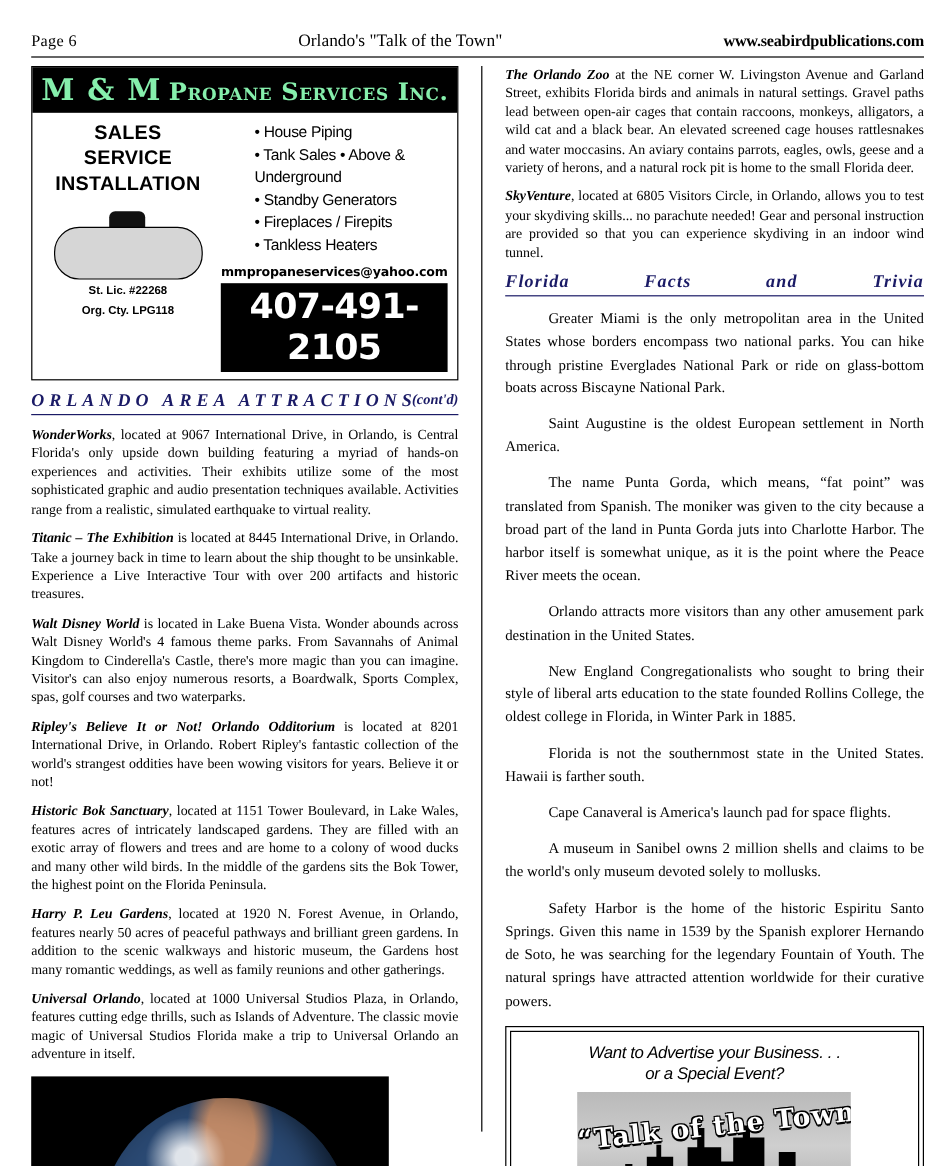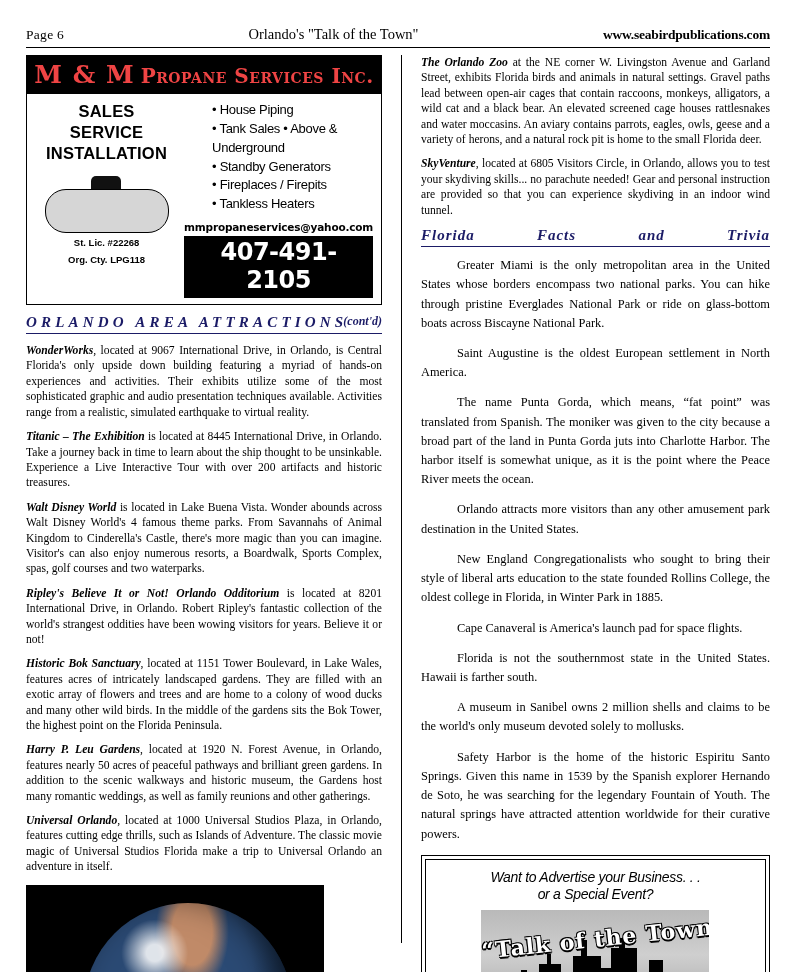--- a/index.html
+++ b/index.html
@@ -57,21 +57,21 @@
   .col-right { padding-left: 10px; }
 
   
   .ad-propane {
     border: 1.6px solid #000;
     background: #fff;
     margin-bottom: 9px;
   }
   .propane-banner {
     background: #000;
-    color: #ef4444;
+    color: #86efac;
     text-align: center;
     padding: 4px 6px 5px 6px;
     white-space: nowrap;
     overflow: hidden;
   }
   .propane-banner .pb-mm {
     font-family: "DejaVu Serif", serif;
     font-weight: bold;
     font-size: 25px;
     letter-spacing: 1px;
@@ -157,21 +157,21 @@
     font-size: 10.5px;
     text-align: right;
     margin-top: 7px;
     letter-spacing: -.2px;
   }
   .phone-bar {
     background: #000;
     color: #fff;
     font-family: "DejaVu Sans", sans-serif;
     font-weight: bold;
-    font-size: 24px;
+    font-size: 29px;
     text-align: center;
     letter-spacing: -.5px;
     padding: 2px 4px 4px 4px;
     margin-top: 3px;
   }
 
   
   .sec-head {
     font-family: "Liberation Serif", serif;
     font-style: italic;
@@ -362,22 +362,22 @@
 
       <div class="sec-head trivia">
         <span>Florida Facts and Trivia</span>
       </div>
 
       <p class="fact">Greater Miami is the only metropolitan area in the United States whose borders encompass two national parks. You can hike through pristine Everglades National Park or ride on glass-bottom boats across Biscayne National Park.</p>
       <p class="fact">Saint Augustine is the oldest European settlement in North America.</p>
       <p class="fact">The name Punta Gorda, which means, “fat point” was translated from Spanish. The moniker was given to the city because a broad part of the land in Punta Gorda juts into Charlotte Harbor. The harbor itself is somewhat unique, as it is the point where the Peace River meets the ocean.</p>
       <p class="fact">Orlando attracts more visitors than any other amusement park destination in the United States.</p>
       <p class="fact">New England Congregationalists who sought to bring their style of liberal arts education to the state founded Rollins College, the oldest college in Florida, in Winter Park in 1885.</p>
+      <p class="fact">Florida is not the southernmost state in the United States. Hawaii is farther south.</p>
       <p class="fact">Cape Canaveral is America's launch pad for space flights.</p>
-      <p class="fact">Florida is not the southernmost state in the United States. Hawaii is farther south.</p>
       <p class="fact">A museum in Sanibel owns 2 million shells and claims to be the world's only museum devoted solely to mollusks.</p>
       <p class="fact">Safety Harbor is the home of the historic Espiritu Santo Springs. Given this name in 1539 by the Spanish explorer Hernando de Soto, he was searching for the legendary Fountain of Youth. The natural springs have attracted attention worldwide for their curative powers.</p>
 
       <div class="ad-advertise">
         <div class="ad-advertise-inner">
           <div class="adv-q">Want to Advertise your Business. . .</div>
           <div class="adv-q">or a Special Event?</div>
 
           <div class="tott-logo">
             <svg class="skyline" viewBox="0 0 228 112" preserveAspectRatio="none">

